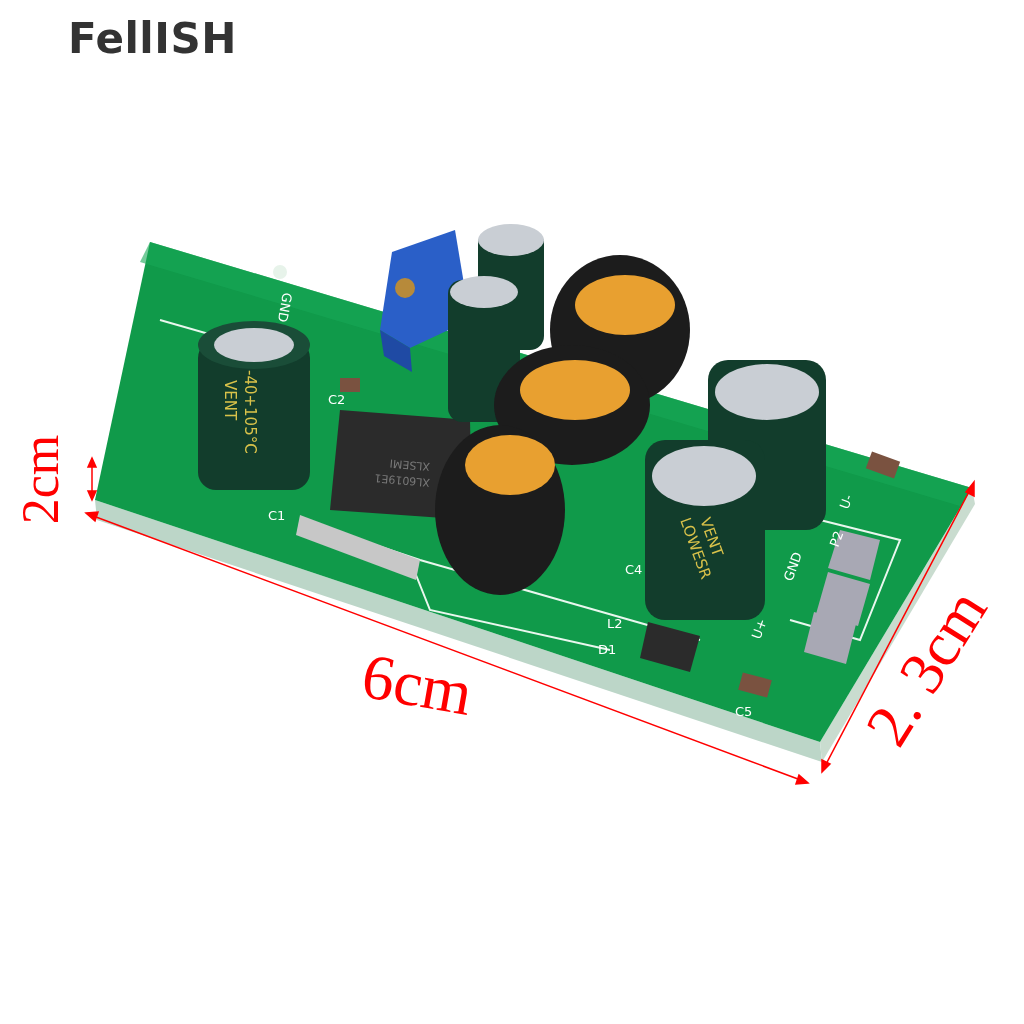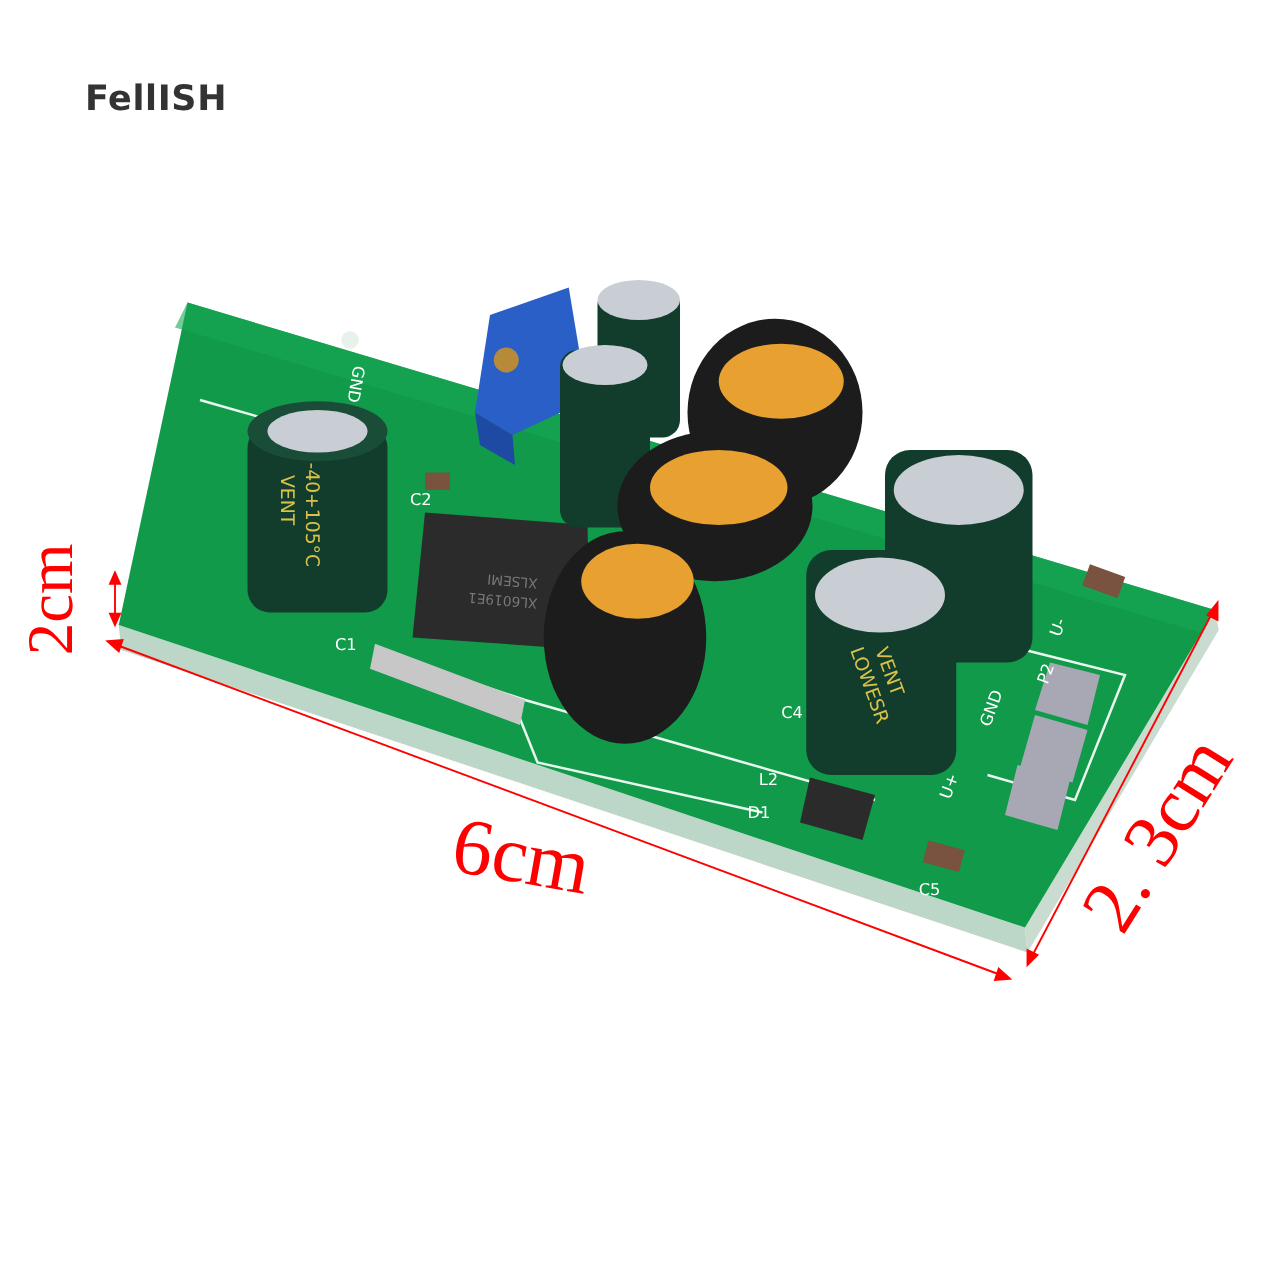--- a/index.html
+++ b/index.html
@@ -1,17 +1,17 @@
 <!DOCTYPE html>
 <html><head>
 <meta charset="utf-8">
 <style>
   html,body{margin:0;padding:0;background:#ffffff;}
   body{width:1024px;height:1024px;position:relative;overflow:hidden;font-family:"DejaVu Sans",sans-serif;}
-  .brand{position:absolute;left:68px;top:14px;font-family:"DejaVu Sans",sans-serif;font-weight:bold;font-size:28px;color:#333333;letter-spacing:0.5px;margin-top:48px;}
+  .brand{position:absolute;left:68px;top:14px;font-family:"DejaVu Sans",sans-serif;font-weight:bold;font-size:42px;color:#333333;letter-spacing:0.5px;}
   svg.scene{position:absolute;left:0;top:0;}
   .dim{position:absolute;color:#ff0000;font-family:"Liberation Serif","DejaVu Serif",serif;white-space:nowrap;}
   .dim-2cm{left:-4px;top:450px;font-size:52px;transform:rotate(-90deg);transform-origin:50% 50%;}
   .dim-6cm{left:362px;top:648px;font-size:64px;transform:rotate(10deg);}
   .dim-23cm{left:842px;top:632px;font-size:62px;transform:rotate(-58deg);transform-origin:50% 50%;}
   .silk{font-family:"DejaVu Sans",sans-serif;fill:#ffffff;font-size:13px;}
 </style>
 </head>
 <body>
 

